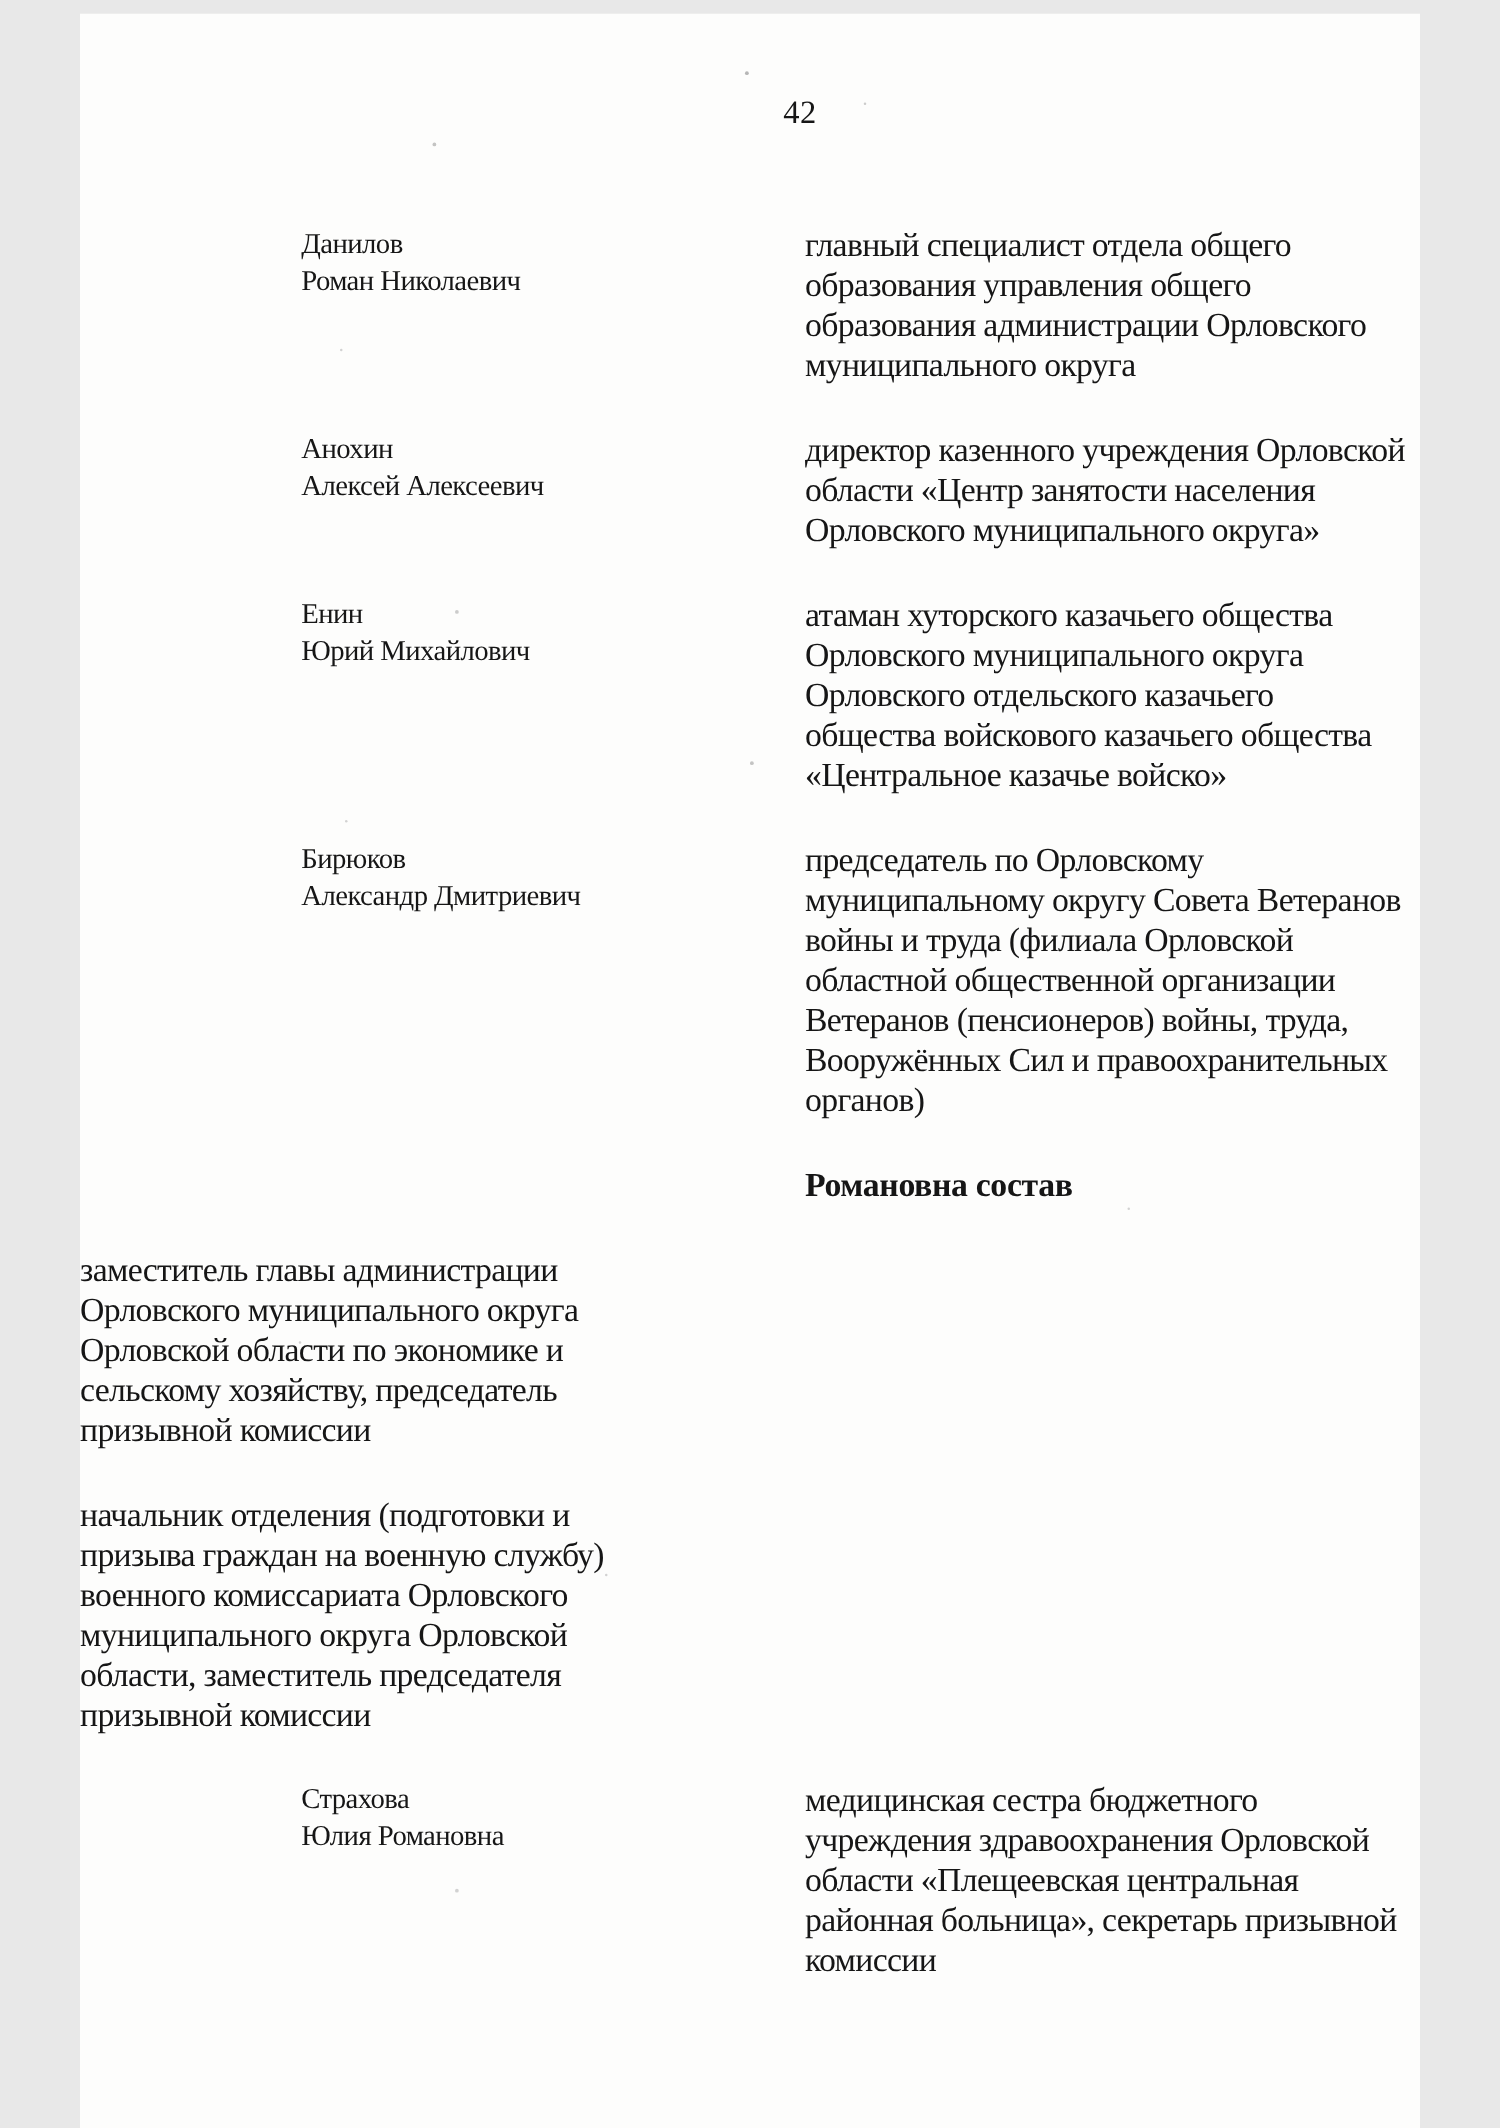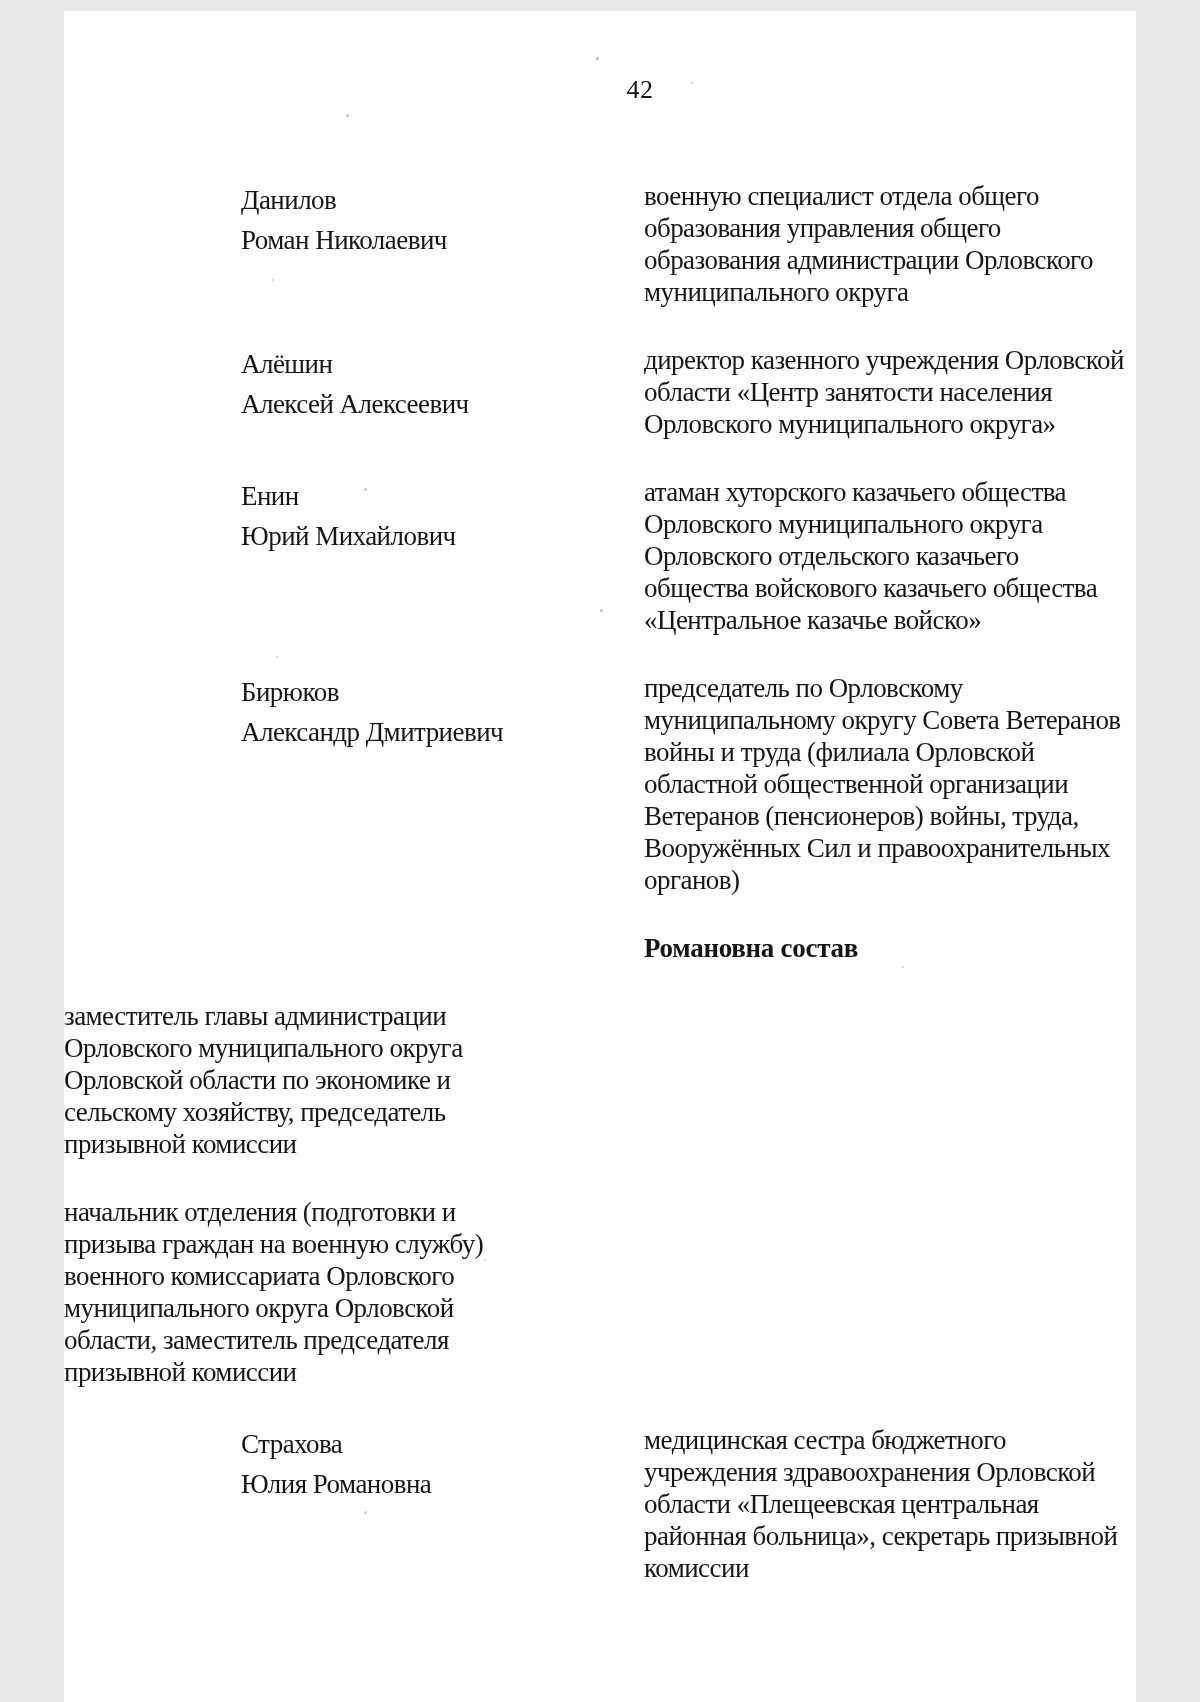--- a/index.html
+++ b/index.html
@@ -45,22 +45,22 @@
   }
   .row {
     display: flex;
     align-items: flex-start;
     margin-bottom: 36px;
   }
   .cell-name {
     margin-left: 177px;
     width: 403px;
     flex: 0 0 403px;
-    font-size: 27px;
-    line-height: 40px;
+    font-size: 23px;
+    line-height: 30px;
     letter-spacing: -0.02em;
     white-space: pre-line;
   }
   .cell-pos {
     width: 510px;
     flex: 0 0 510px;
     font-size: 27px;
     line-height: 32px;
     letter-spacing: -0.02em;
     white-space: pre-line;
@@ -86,28 +86,28 @@
 
   <div class="corner-mark"></div>
 
   <div class="page-number">42</div>
 
   <div class="content">
 
     <div class="row">
       <div class="cell-name">Данилов
 Роман Николаевич</div>
-      <div class="cell-pos">военную специалист отдела общего
+      <div class="cell-pos">главный специалист отдела общего
 образования управления общего
 образования администрации Орловского
 муниципального округа</div>
     </div>
 
     <div class="row">
-      <div class="cell-name">Алёшин
+      <div class="cell-name">Анохин
 Алексей Алексеевич</div>
       <div class="cell-pos">директор казенного учреждения Орловской
 области «Центр занятости населения
 Орловского муниципального округа»</div>
     </div>
 
     <div class="row">
       <div class="cell-name">Енин
 Юрий Михайлович</div>
       <div class="cell-pos">атаман хуторского казачьего общества

